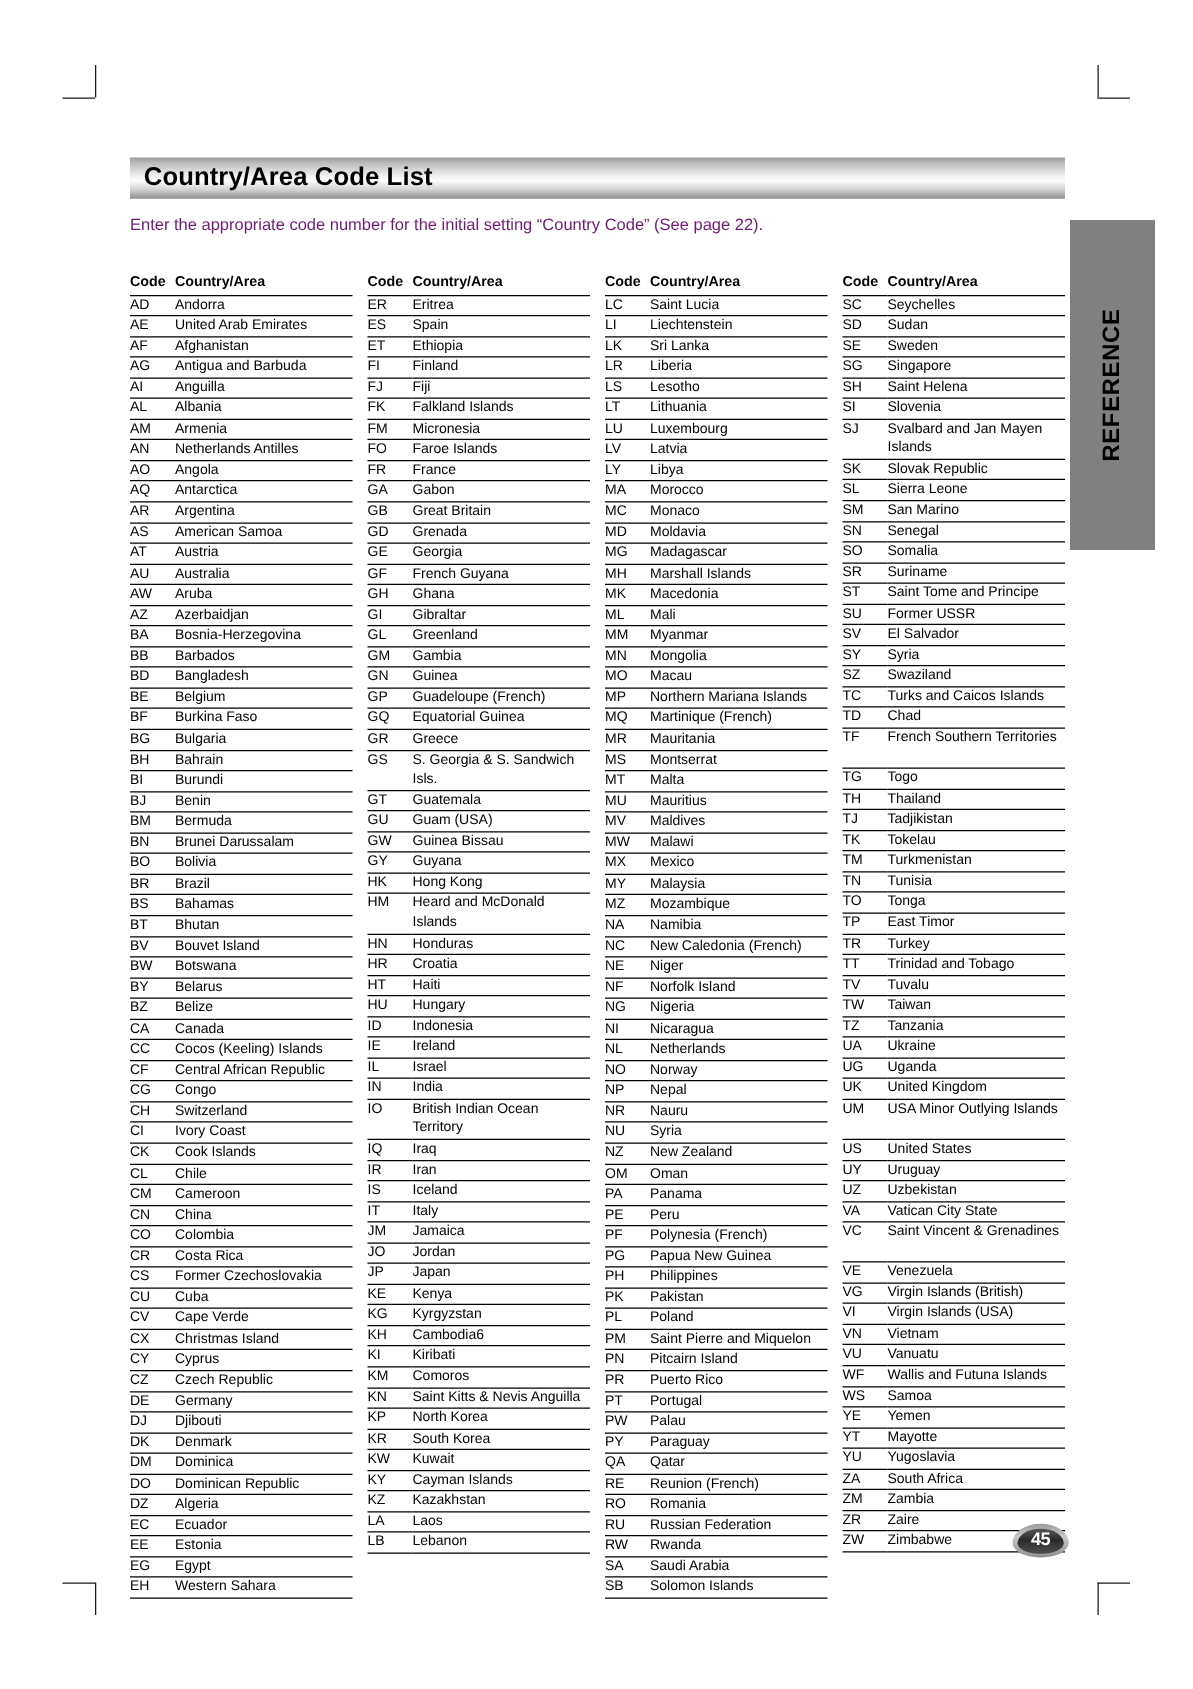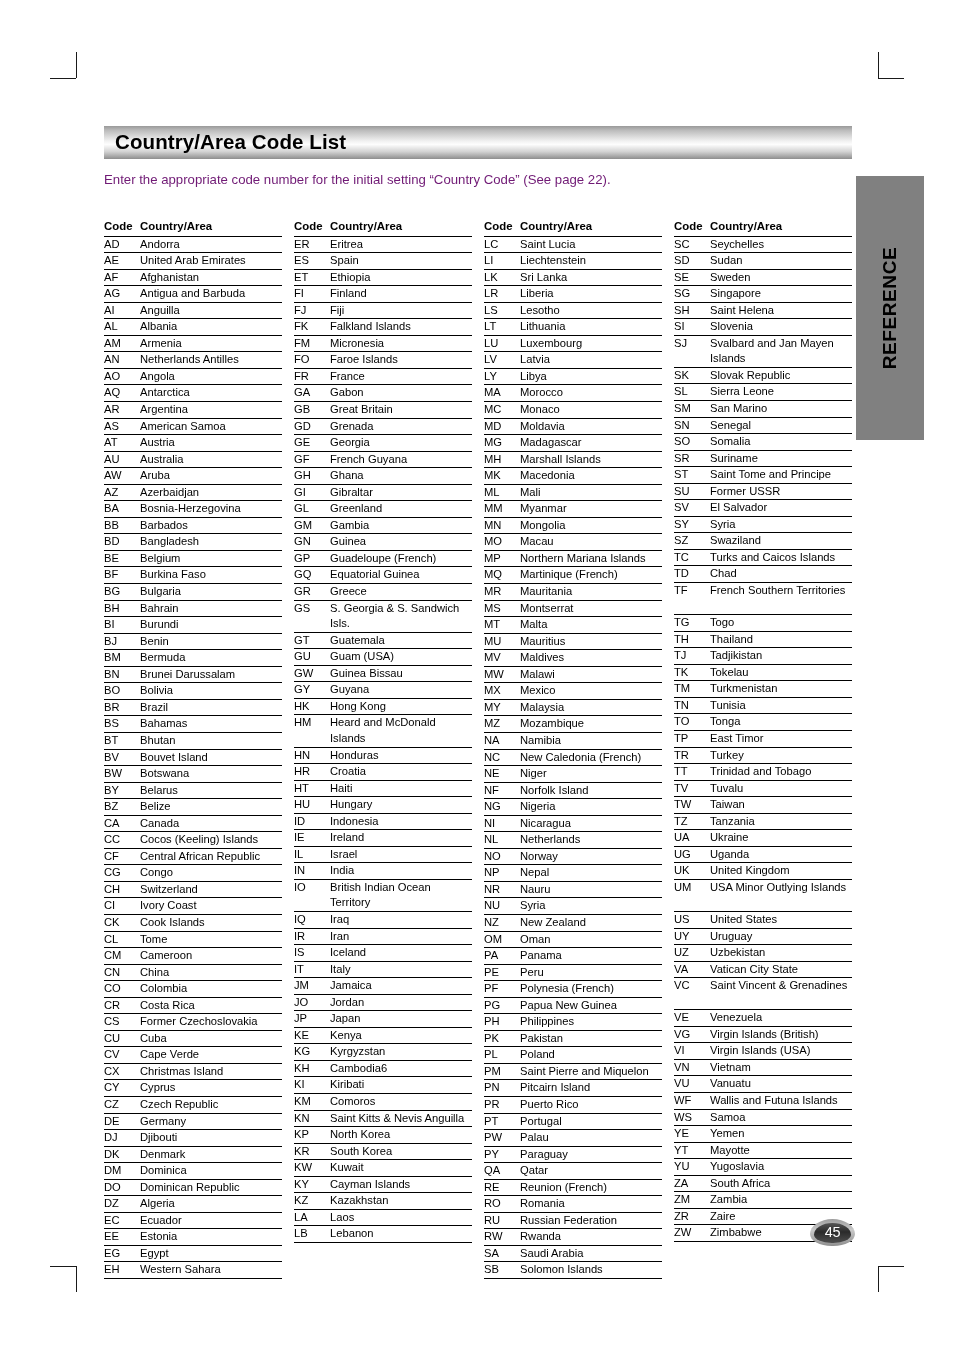--- a/index.html
+++ b/index.html
@@ -170,21 +170,21 @@
     bottom: 3.5px;
     border-radius: 50% 50% 48% 48% / 58% 58% 42% 42%;
     background: linear-gradient(to bottom, #555555 0%, #2b2b2b 45%, #4e4e4e 100%);
     display: flex;
     align-items: center;
     justify-content: center;
   }
   .badge-num {
     color: #ffffff;
     font-size: 14.5px;
-    font-weight: normal;
+    font-weight: bold;
     line-height: 1;
     letter-spacing: -0.3px;
   }
 </style>
 </head>
 <body>
 
 <div class="crop-mark cm-tl">
   <div class="v"></div>
   <div class="h"></div>
@@ -389,21 +389,21 @@
           <tr>
             <td class="cell-code">CI</td>
             <td class="cell-name">Ivory Coast</td>
           </tr>
           <tr>
             <td class="cell-code">CK</td>
             <td class="cell-name">Cook Islands</td>
           </tr>
           <tr>
             <td class="cell-code">CL</td>
-            <td class="cell-name">Tome</td>
+            <td class="cell-name">Chile</td>
           </tr>
           <tr>
             <td class="cell-code">CM</td>
             <td class="cell-name">Cameroon</td>
           </tr>
           <tr>
             <td class="cell-code">CN</td>
             <td class="cell-name">China</td>
           </tr>
           <tr>

